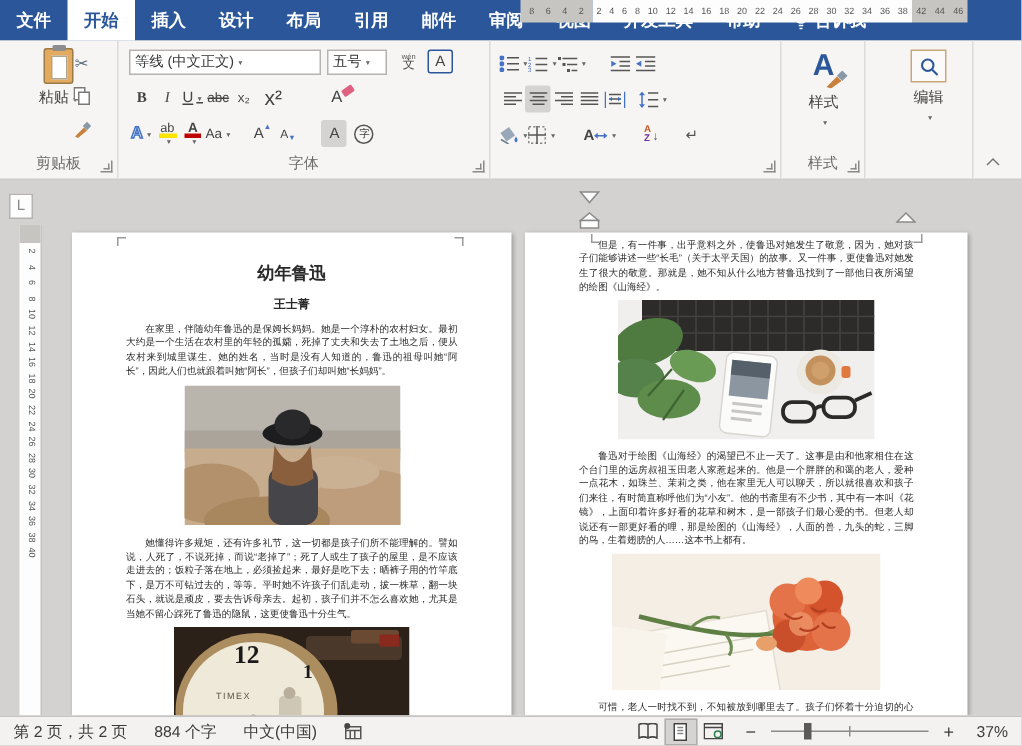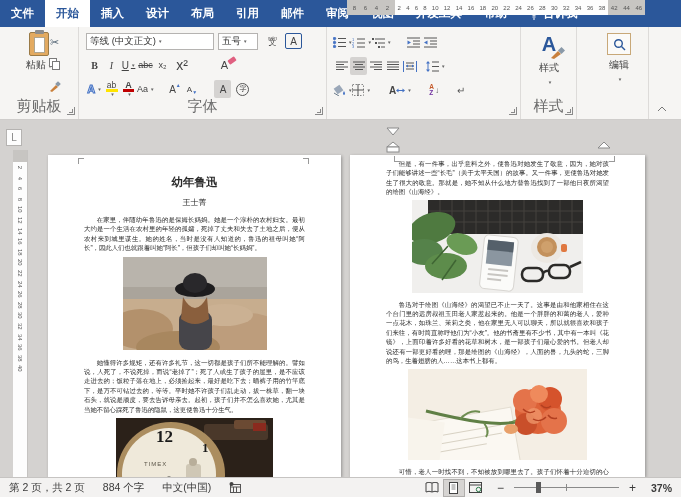--- a/index.html
+++ b/index.html
@@ -13,21 +13,21 @@
   .tab { padding:0 11px; display:flex; align-items:center; white-space:nowrap;font-weight:bold; }
   .tab.active { background:#fff; color:#2b579a; }
   .tab-right { margin-left:auto; display:flex; align-items:stretch; }
   .tab svg { margin-right:4px; }
 
   
   .ribbon { position:absolute; top:27px; left:0; right:0; height:93px; background:#f6f5f3;
     border-bottom:1px solid #cfcdcb; font-size:10px; color:#444; }
   .rgroup { position:absolute; top:0; bottom:0; border-right:1px solid #dddbd9; }
   .glabel { position:absolute; bottom:3px; left:0; right:0; text-align:center;
-    font-size:15px; color:#6c6c6c; }
+    font-size:10px; color:#6c6c6c; }
   .launcher { position:absolute; right:3px; bottom:4px; width:8px; height:8px;
     border-right:1px solid #8a8a8a; border-bottom:1px solid #8a8a8a; }
   .launcher:before { content:""; position:absolute; right:1px; bottom:1px; width:3px; height:3px;
     border-right:1px solid #8a8a8a; border-bottom:1px solid #8a8a8a; }
   .btn { display:inline-flex; align-items:center; justify-content:center; height:18px;
     min-width:17px; border-radius:2px; color:#444; }
   .btn.pressed { background:#d5d3d1; }
   .caret:after { content:"▼"; font-size:4.5px; color:#666; margin-left:2px; }
   .row { position:absolute; left:0; right:0; display:flex; align-items:center; }
   .combo { background:#fff; border:1px solid #b5b3b1; height:17px; display:flex;
@@ -48,21 +48,21 @@
     border-right:1px solid #c5c3c1; }
   .vr-top { height:12px; background:#c7c5c2; }
   .vr-num { height:10.6px; display:flex; align-items:center; justify-content:center;
     transform:rotate(90deg); font-size:6px; color:#555; }
 
   
   .page { position:absolute; top:155px; background:#fff; box-shadow:1px 1px 3px rgba(0,0,0,.3);
     overflow:hidden; color:#2a2a2a; }
   .crop { position:absolute; width:6px; height:6px; border-color:#999; }
   .doc-title { margin-top:20px; text-align:center; font-size:11.5px; font-weight:bold; }
-  .doc-author { margin-top:7px; text-align:center; font-size:8px; font-weight:normal; }
+  .doc-author { margin-top:7px; text-align:center; font-size:8px; font-weight:bold; }
   .para { margin-top:7px; padding:0 36px; font-size:6.4px; line-height:1.47;
     text-align:justify; text-indent:2em; }
   .imgwrap { text-align:center; margin-top:4px; line-height:0; }
 
   
   .statusbar { position:absolute; left:0; right:0; bottom:0; height:20px; background:#f3f2f1;
     border-top:1px solid #c6c4c2; display:flex; align-items:center; font-size:10.5px;
     color:#3b3b3b; }
   .sb-item { padding:0 9px; display:flex; align-items:center; }
   .viewbtn { width:22px; height:18px; display:flex; align-items:center; justify-content:center; }
@@ -602,15 +602,15 @@
           <path d="M0.5,3h12" stroke="#444"></path>
           <circle cx="9.5" cy="7.5" r="2.2" fill="none" stroke="#2b7a4a"></circle>
         </svg>
     </div>
     <div class="sb-item" style="padding:0 4px 0 10px;font-size:12px;">−</div>
     <div class="zoomtrack">
       <div class="notch"></div>
       <div class="zoomthumb"></div>
     </div>
     <div class="sb-item" style="padding:0 6px 0 4px;font-size:12px;">+</div>
-    <div class="sb-item" style="font-weight:bold;">37%</div>
+    <div class="sb-item" style="">37%</div>
   </div>
 </div>
 
 </body></html>

